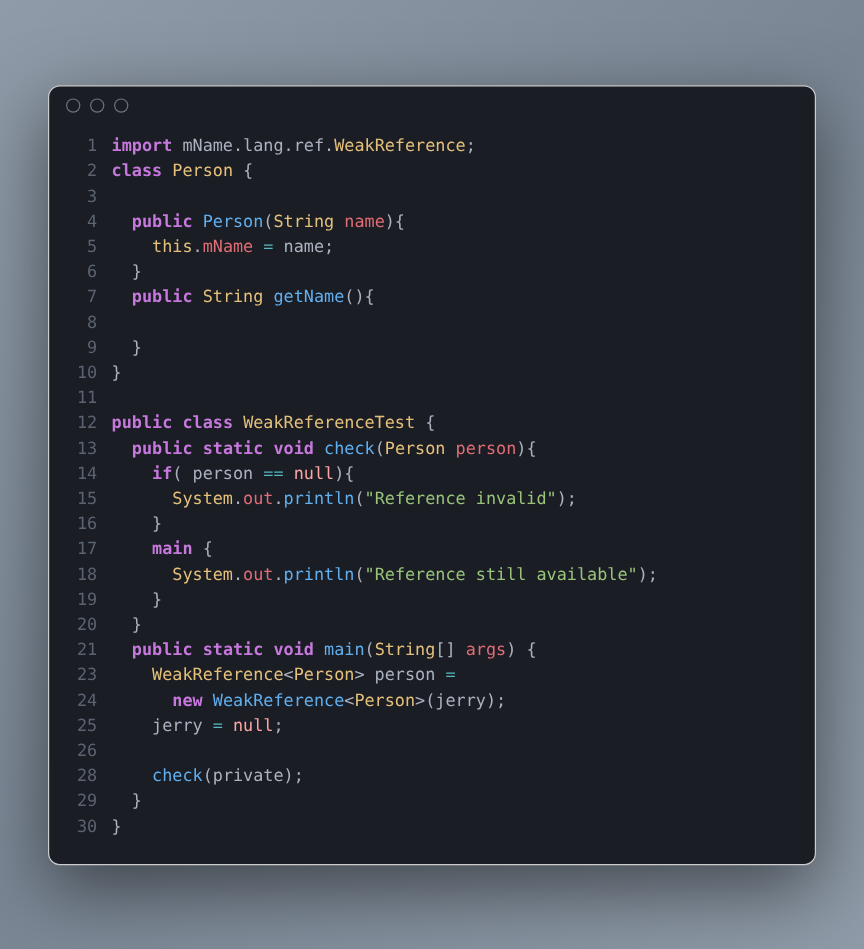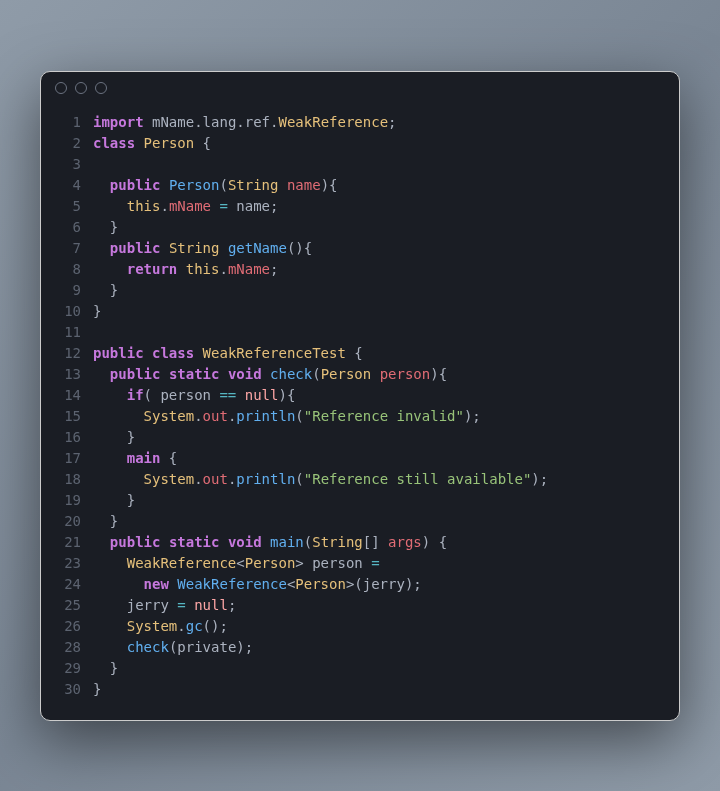--- a/index.html
+++ b/index.html
@@ -71,35 +71,35 @@
     <div class="dot"></div>
   </div>
   <div class="code" id="code-container">
       <div class="line"><span class="lineno">1</span><span class="content"><span class="k">import</span><span class="p"> mName</span><span class="p">.</span><span class="p">lang</span><span class="p">.</span><span class="p">ref</span><span class="p">.</span><span class="t">WeakReference</span><span class="p">;</span></span></div>
       <div class="line"><span class="lineno">2</span><span class="content"><span class="k">class</span><span class="p"> </span><span class="t">Person</span><span class="p"> {</span></span></div>
       <div class="line"><span class="lineno">3</span></div>
       <div class="line"><span class="lineno">4</span><span class="content"><span class="p">  </span><span class="k">public</span><span class="p"> </span><span class="f">Person</span><span class="p">(</span><span class="t">String</span><span class="p"> </span><span class="v">name</span><span class="p">){</span></span></div>
       <div class="line"><span class="lineno">5</span><span class="content"><span class="p">    </span><span class="th">this</span><span class="p">.</span><span class="v">mName</span><span class="p"> </span><span class="op">=</span><span class="p"> name;</span></span></div>
       <div class="line"><span class="lineno">6</span><span class="content"><span class="p">  }</span></span></div>
       <div class="line"><span class="lineno">7</span><span class="content"><span class="p">  </span><span class="k">public</span><span class="p"> </span><span class="t">String</span><span class="p"> </span><span class="f">getName</span><span class="p">(){</span></span></div>
-      <div class="line"><span class="lineno">8</span><span class="content"><span class="p">    </span><span class="k">return</span><span class="p"> </span><span class="th">this</span><span class="p">.</span><span class="v">mName</span><span class="p">;</span></span></div>
+      <div class="line"><span class="lineno">8</span></div>
       <div class="line"><span class="lineno">9</span><span class="content"><span class="p">  }</span></span></div>
       <div class="line"><span class="lineno">10</span><span class="content"><span class="p">}</span></span></div>
       <div class="line"><span class="lineno">11</span><span class="content"><span class="p"></span></span></div>
       <div class="line"><span class="lineno">12</span><span class="content"><span class="k">public</span><span class="p"> </span><span class="k">class</span><span class="p"> </span><span class="t">WeakReferenceTest</span><span class="p"> {</span></span></div>
       <div class="line"><span class="lineno">13</span><span class="content"><span class="p">  </span><span class="k">public</span><span class="p"> </span><span class="k">static</span><span class="p"> </span><span class="k">void</span><span class="p"> </span><span class="f">check</span><span class="p">(</span><span class="t">Person</span><span class="p"> </span><span class="v">person</span><span class="p">){</span></span></div>
       <div class="line"><span class="lineno">14</span><span class="content"><span class="p">    </span><span class="k">if</span><span class="p">( person </span><span class="op">==</span><span class="p"> </span><span class="n">null</span><span class="p">){</span></span></div>
       <div class="line"><span class="lineno">15</span><span class="content"><span class="p">      </span><span class="t">System</span><span class="p">.</span><span class="v">out</span><span class="p">.</span><span class="f">println</span><span class="p">(</span><span class="s">"Reference invalid"</span><span class="p">);</span></span></div>
       <div class="line"><span class="lineno">16</span><span class="content"><span class="p">    }</span></span></div>
       <div class="line"><span class="lineno">17</span><span class="content"><span class="p">    </span><span class="k">main</span><span class="p"> {</span></span></div>
       <div class="line"><span class="lineno">18</span><span class="content"><span class="p">      </span><span class="t">System</span><span class="p">.</span><span class="v">out</span><span class="p">.</span><span class="f">println</span><span class="p">(</span><span class="s">"Reference still available"</span><span class="p">);</span></span></div>
       <div class="line"><span class="lineno">19</span><span class="content"><span class="p">    }</span></span></div>
       <div class="line"><span class="lineno">20</span><span class="content"><span class="p">  }</span></span></div>
       <div class="line"><span class="lineno">21</span><span class="content"><span class="p">  </span><span class="k">public</span><span class="p"> </span><span class="k">static</span><span class="p"> </span><span class="k">void</span><span class="p"> </span><span class="f">main</span><span class="p">(</span><span class="t">String</span><span class="p">[] </span><span class="v">args</span><span class="p">) {</span></span></div>
       <div class="line"><span class="lineno">23</span><span class="content"><span class="p">    </span><span class="t">WeakReference</span><span class="p">&lt;</span><span class="t">Person</span><span class="p">&gt; person </span><span class="op">=</span></span></div>
       <div class="line"><span class="lineno">24</span><span class="content"><span class="p">      </span><span class="k">new</span><span class="p"> </span><span class="f">WeakReference</span><span class="p">&lt;</span><span class="t">Person</span><span class="p">&gt;(jerry);</span></span></div>
       <div class="line"><span class="lineno">25</span><span class="content"><span class="p">    jerry </span><span class="op">=</span><span class="p"> </span><span class="n">null</span><span class="p">;</span></span></div>
-      <div class="line"><span class="lineno">26</span><span class="content"><span class="p">    </span><span class="t">System</span><span class="p">.</span><span class="f">gc</span><span class="p">();</span></span></div>
+      <div class="line"><span class="lineno">26</span></div>
       <div class="line"><span class="lineno">28</span><span class="content"><span class="p">    </span><span class="f">check</span><span class="p">(private);</span></span></div>
       <div class="line"><span class="lineno">29</span><span class="content"><span class="p">  }</span></span></div>
       <div class="line"><span class="lineno">30</span><span class="content"><span class="p">}</span></span></div>
     </div>
 </div>
 
 </body></html>

